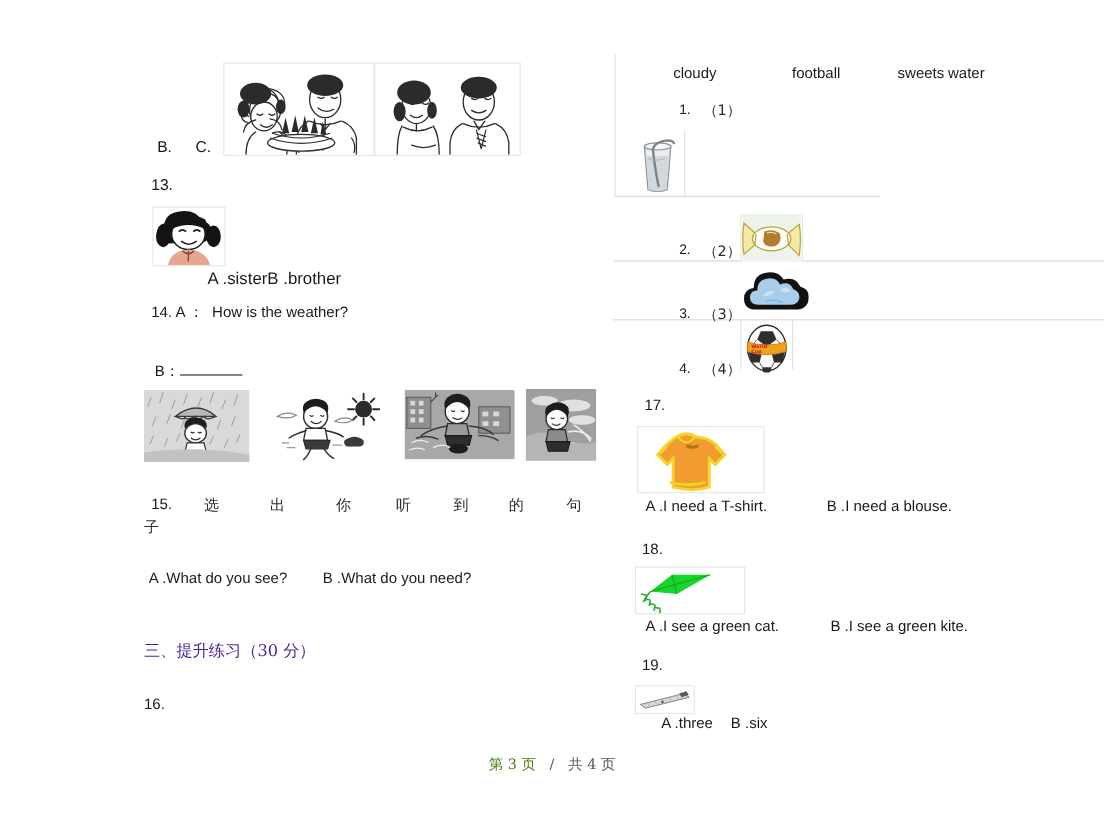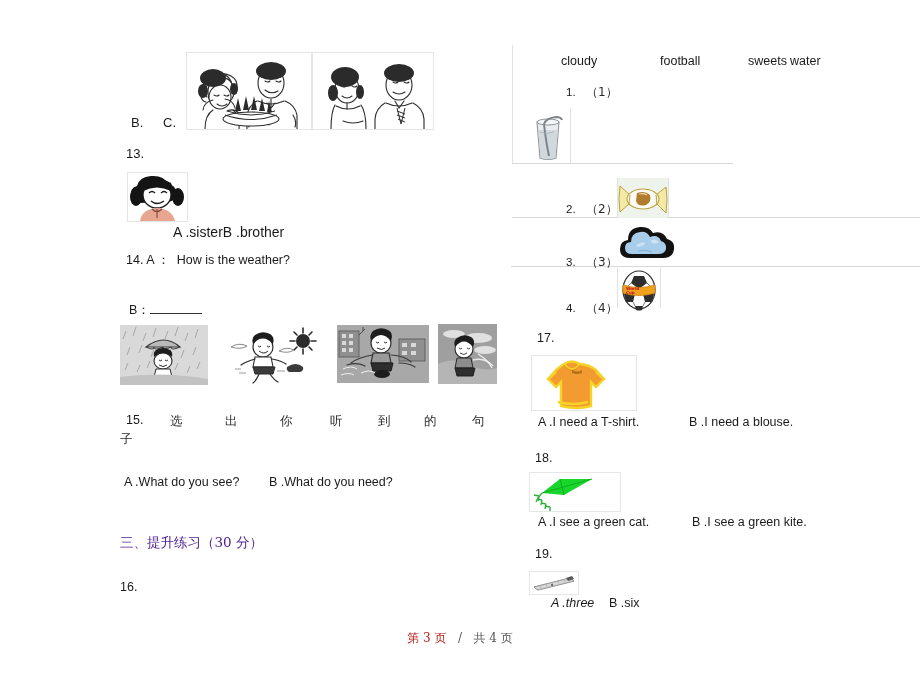--- a/index.html
+++ b/index.html
@@ -394,20 +394,20 @@
       <rect width="48" height="22" fill="#fff"></rect>
       <path d="M4 15 l36 -9 l4 3 l-36 9z" fill="#f2f2f2" stroke="#8a8a8a" stroke-width="0.9"></path>
       <path d="M4 15 l4 3 l36 -9 l-4 -3z" fill="#d8d8d8" stroke="#8a8a8a" stroke-width="0.7"></path>
       <g stroke="#9a9a9a" stroke-width="0.6">
         <path d="M10 14 l1 2 M16 12.5 l1 2 M22 11 l1 2 M28 9.5 l1 2 M34 8 l1 2"></path>
       </g>
       <circle cx="22" cy="13" r="1" fill="#555"></circle>
       <path d="M36 6 l6 -2 l2 3 l-6 2z" fill="#5a5a5a"></path>
     </svg>
   </div>
-  <div class="abs txt" style="left:551px;top:597px;font-size:12.5px;font-style:italic;">A .three</div>
+  <div class="abs txt" style="left:551px;top:597px;font-size:12.5px;">A .three</div>
   <div class="abs txt" style="left:609px;top:597px;font-size:12.5px;">B .six</div>
 
   <div class="abs" style="left:0;top:628px;width:920px;text-align:center;">
-    <span class="serifcn" style="font-size:12px;color:#b91c1c;">第 3 页</span><span class="serifcn" style="font-size:12px;color:#555;">&nbsp;&nbsp;&nbsp;</span><span class="serifcn" style="font-size:12px;color:#555;">/</span><span class="serifcn" style="font-size:12px;color:#555;">&nbsp;&nbsp;&nbsp;</span><span class="serifcn" style="font-size:12px;color:#555;">共 4 页</span>
+    <span class="serifcn" style="font-size:12px;color:#4d7c0f;">第 3 页</span><span class="serifcn" style="font-size:12px;color:#555;">&nbsp;&nbsp;&nbsp;</span><span class="serifcn" style="font-size:12px;color:#555;">/</span><span class="serifcn" style="font-size:12px;color:#555;">&nbsp;&nbsp;&nbsp;</span><span class="serifcn" style="font-size:12px;color:#555;">共 4 页</span>
   </div>
 
 </div>
 
 </body></html>

